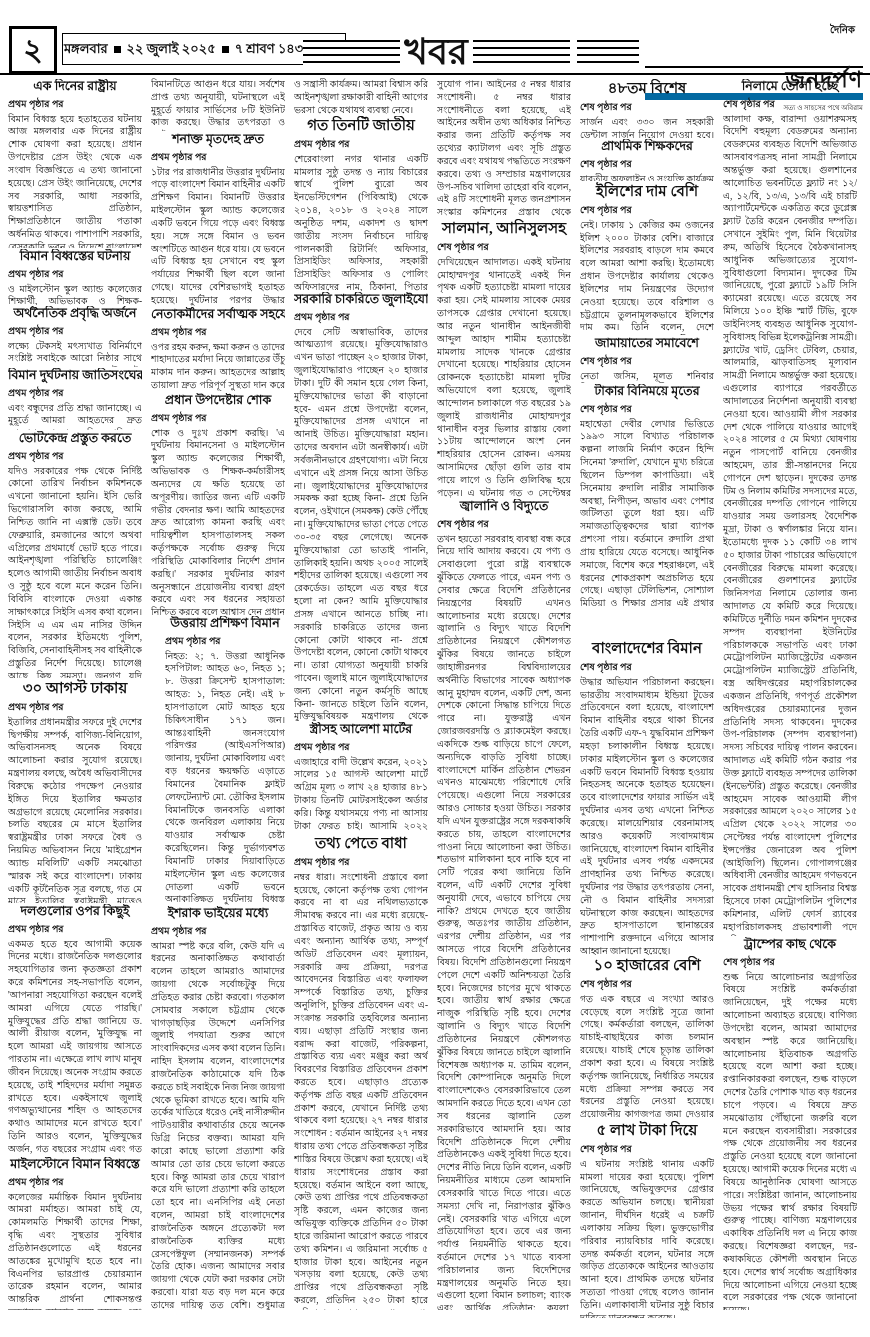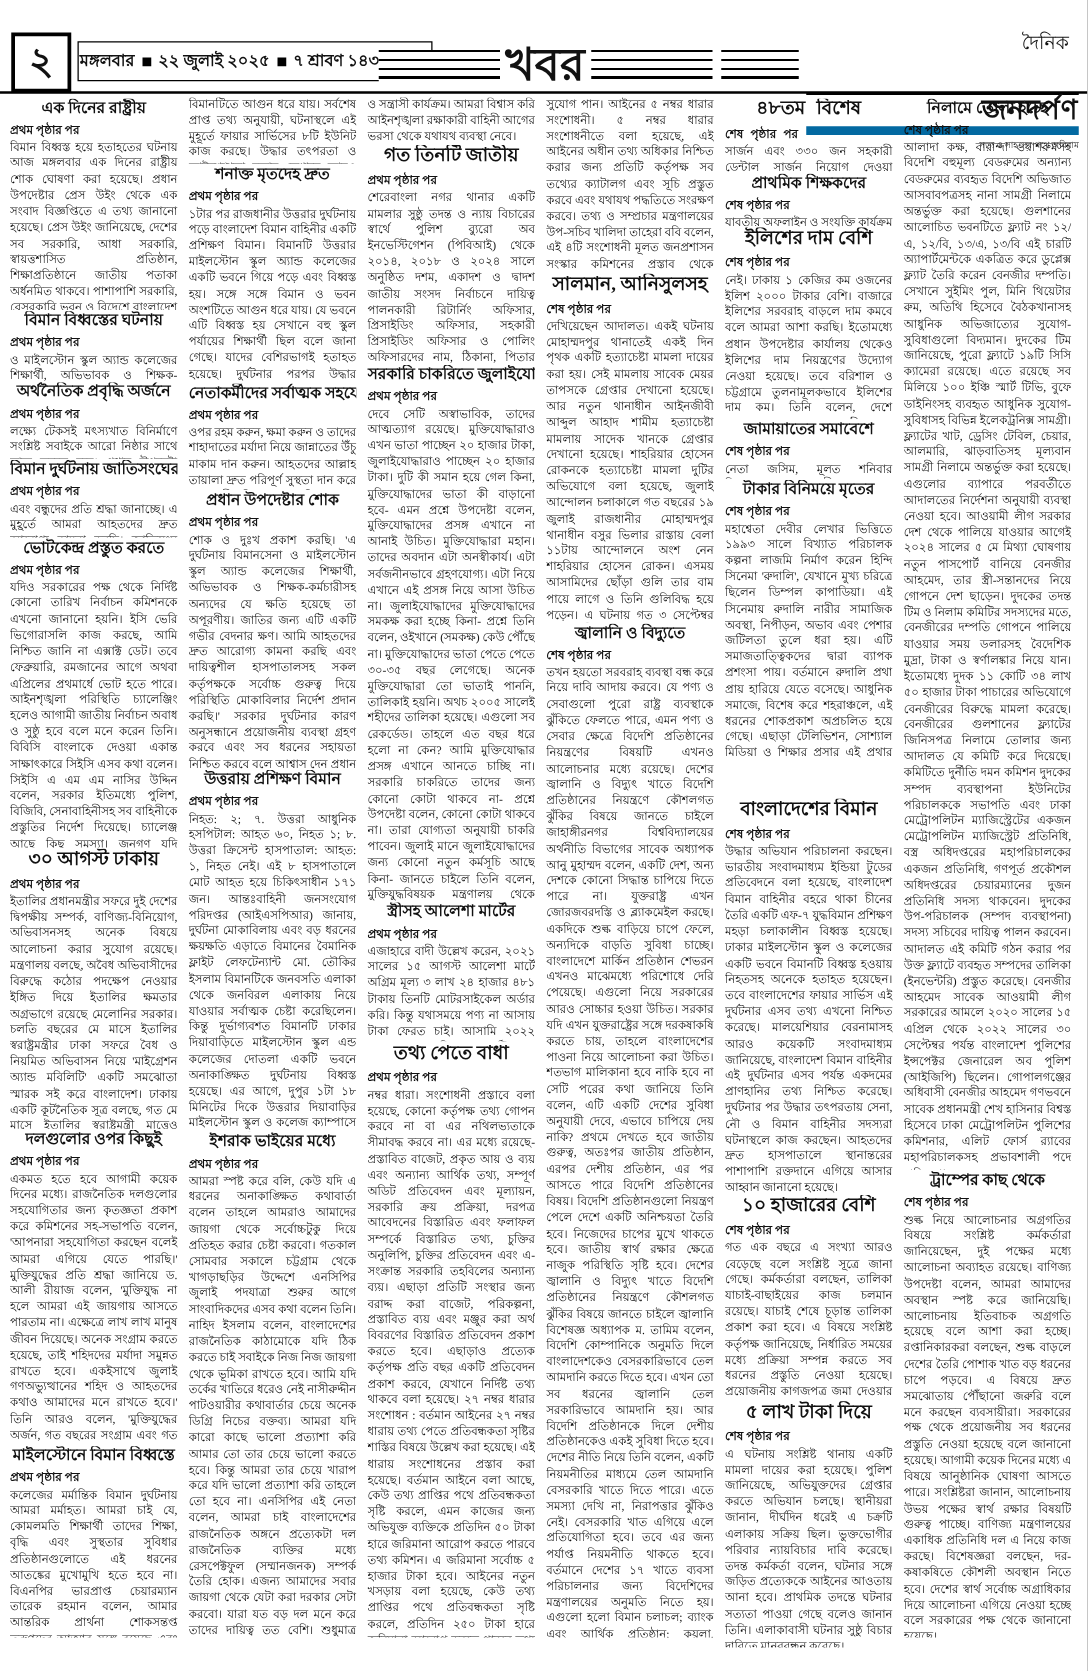--- a/index.html
+++ b/index.html
@@ -12,21 +12,21 @@
   #date-strip{position:absolute;left:62px;top:33px;width:282px;height:30px;border:1px solid #000;
         display:flex;align-items:center;justify-content:flex-end;gap:6px;font-weight:bold;font-size:13px;white-space:nowrap;}
   .sq{display:inline-block;width:7px;height:7px;background:#000;}
   .rulestack{position:absolute;height:26px;background:repeating-linear-gradient(#000 0 2px,#fff 2px 7px);}
   #rs-left{left:303px;top:40px;width:97px;}
   #rs-right{left:473px;top:40px;width:97px;}
   #rs-logo{left:577px;top:40px;width:62px;}
   #section-title{position:absolute;left:402px;top:33px;width:68px;text-align:center;
         font-size:36px;font-weight:bold;line-height:1.1;}
   #masthead{position:absolute;left:645px;top:22px;width:218px;text-align:right;}
-  #masthead .daily{font-size:15px;font-weight:normal;text-align:right;padding-right:8px;}
+  #masthead .daily{font-size:10px;font-weight:bold;text-align:right;padding-right:8px;}
   #masthead .name{font-size:22px;font-weight:bold;line-height:1.0;letter-spacing:1px;
         border-top:2px solid #000;border-bottom:7px solid #0369a1;padding:1px 0 2px;margin-top:27px;}
   #masthead .tagline{font-size:7px;text-align:right;padding-top:2px;color:#222;}
   #header-rule{position:absolute;left:0px;top:73px;width:870px;height:2px;background:#000;}
   
   .col{position:absolute;top:78px;height:1240px;width:134px;overflow:hidden;}
   .article{overflow:hidden;box-sizing:border-box;padding-bottom:2px;}
   .hl{margin:1px 0 2px;text-align:center;font-weight:bold;font-size:15px;line-height:1.25;white-space:nowrap;overflow:hidden;}
   .hl.long{font-size:12.5px;}
   .cont{font-size:9.5px;font-weight:bold;margin:0 0 1px;}
@@ -115,21 +115,21 @@
       <div class="article" style="height: 86px;">
         <div class="hl long">নেতাকর্মীদের সর্বাত্মক সহযোগিতার</div>
         <div class="cont">প্রথম পৃষ্ঠার পর</div>
         <div class="bodytext">ওপর রহম করুন, ক্ষমা করুন ও তাদের শাহাদাতের মর্যাদা নিয়ে জান্নাতের উঁচু মাকাম দান করুন। আহতদের আল্লাহ তায়ালা দ্রুত পরিপূর্ণ সুস্থতা দান করে তার অসীম নিয়ামতে শুকরিয়া করুন। নিহতদের আপনজন, প্রিয়জন ও স্বজনদের আল্লাহ তায়ালা উত্তম ধৈর্য ধারণের তাওফিক দান করুন। আমিন।</div>
       </div>
       <div class="article" style="height: 223px;">
         <div class="hl long">প্রধান উপদেষ্টার শোক</div>
         <div class="cont">প্রথম পৃষ্ঠার পর</div>
         <div class="bodytext">শোক ও দুঃখ প্রকাশ করছি। 'এ দুর্ঘটনায় বিমানসেনা ও মাইলস্টোন স্কুল অ্যান্ড কলেজের শিক্ষার্থী, অভিভাবক ও শিক্ষক-কর্মচারীসহ অন্যদের যে ক্ষতি হয়েছে তা অপূরণীয়। জাতির জন্য এটি একটি গভীর বেদনার ক্ষণ। আমি আহতদের দ্রুত আরোগ্য কামনা করছি এবং দায়িত্বশীল হাসপাতালসহ সকল কর্তৃপক্ষকে সর্বোচ্চ গুরুত্ব দিয়ে পরিস্থিতি মোকাবিলার নির্দেশ প্রদান করছি।' সরকার দুর্ঘটনার কারণ অনুসন্ধানে প্রয়োজনীয় ব্যবস্থা গ্রহণ করবে এবং সব ধরনের সহায়তা নিশ্চিত করবে বলে আশ্বাস দেন প্রধান উপদেষ্টা। তিনি বলেন, এ দুর্ঘটনায় বিমানসেনা ও মাইলস্টোন স্কুল অ্যান্ড কলেজের শিক্ষার্থী, অভিভাবক ও শিক্ষক-কর্মচারীসহ অন্যদের যে ক্ষতি হয়েছে তা অপূরণীয়। জাতির জন্য এটি একটি গভীর বেদনার ক্ষণ। প্রধান উপদেষ্টা বলেন, আমি আহতদের দ্রুত আরোগ্য কামনা করছি এবং দায়িত্বশীল হাসপাতালসহ সব কর্তৃপক্ষকে সর্বোচ্চ গুরুত্ব দিয়ে পরিস্থিতি মোকাবিলার নির্দেশ প্রদান করছি। সরকার দুর্ঘটনার কারণ অনুসন্ধানে প্রয়োজনীয় ব্যবস্থা গ্রহণ করবে এবং সব ধরনের সহায়তা নিশ্চিত করবে।</div>
       </div>
-      <div class="article" style="height: 290px;">
+      <div class="article" style="height: 290px; margin-left: 14px;">
         <div class="hl long">উত্তরায় প্রশিক্ষণ বিমান</div>
         <div class="cont">প্রথম পৃষ্ঠার পর</div>
         <div class="bodytext">নিহত: ২; ৭. উত্তরা আধুনিক হসপিটাল: আহত ৬০, নিহত ১; ৮. উত্তরা ক্রিসেন্ট হাসপাতাল: আহত: ১, নিহত নেই। এই ৮ হাসপাতালে মোট আহত হয়ে চিকিৎসাধীন ১৭১ জন। আন্তঃবাহিনী জনসংযোগ পরিদপ্তর (আইএসপিআর) জানায়, দুর্ঘটনা মোকাবিলায় এবং বড় ধরনের ক্ষয়ক্ষতি এড়াতে বিমানের বৈমানিক ফ্লাইট লেফটেন্যান্ট মো. তৌকির ইসলাম বিমানটিকে জনবসতি এলাকা থেকে জনবিরল এলাকায় নিয়ে যাওয়ার সর্বাত্মক চেষ্টা করেছিলেন। কিন্তু দুর্ভাগ্যবশত বিমানটি ঢাকার দিয়াবাড়িতে মাইলস্টোন স্কুল এন্ড কলেজের দোতলা একটি ভবনে অনাকাঙ্ক্ষিত দুর্ঘটনায় বিধ্বস্ত হয়েছে। এর আগে, দুপুর ১টা ১৮ মিনিটের দিকে উত্তরার দিয়াবাড়ির মাইলস্টোন স্কুল ও কলেজ ক্যাম্পাসে বিমান বাহিনীর এফ-৭ বিজিআই (৭০১) মডেলের প্রশিক্ষণ বিমানটি বিধ্বস্ত হয়। আছড়ে পড়ার সঙ্গে সঙ্গে বিমানটিতে আগুন ধরে যায়। এতে ঘটনাস্থলেই মারা যান এক শিক্ষার্থী। আইএসপিআর জানিয়েছে, বাংলাদেশ বিমান বাহিনীর এফ-৭ বিজিআই(৭০১) প্রশিক্ষণ বিমানটি উড্ডয়নে বিধ্বস্ত হয়। বিমানটি দুপুর ১টা ৬ মিনিটে উড্ডয়ন করেছিল। এর ১২ মিনিটের মাথায় ১টা ১৮ মিনিটে উত্তরার মাইলস্টোন স্কুল ও কলেজ ক্যাম্পাসে বিমানটি বিধ্বস্ত হয়। জানা গেছে, দুর্ঘটনার পর ইতোমধ্যে দেড় শতাধিক শিক্ষার্থীকে উদ্ধার করে চিকিৎসার জন্য বিভিন্ন হাসপাতালে পাঠানো হয়েছে। এর মধ্যে ৭০ জনকে উদ্ধার করে ইতোমধ্যে জাতীয় বার্ন ও প্লাস্টিক সার্জারি ইনস্টিটিউটে নেওয়া হয়েছে। সঙ্কটের বেশিরভাগই শিশু-শিক্ষার্থী।</div>
       </div>
       <div class="article" style="height: 405px;">
         <div class="hl long">ইশরাক ভাইয়ের মধ্যে</div>
         <div class="cont">প্রথম পৃষ্ঠার পর</div>
         <div class="bodytext">আমরা স্পষ্ট করে বলি, কেউ যদি এ ধরনের অনাকাঙ্ক্ষিত কথাবার্তা বলেন তাহলে আমরাও আমাদের জায়গা থেকে সর্বোচ্চটুকু দিয়ে প্রতিহত করার চেষ্টা করবো। গতকাল সোমবার সকালে চট্টগ্রাম থেকে খাগড়াছড়ির উদ্দেশে এনসিপির জুলাই পদযাত্রা শুরুর আগে সাংবাদিকদের এসব কথা বলেন তিনি। নাহিদ ইসলাম বলেন, বাংলাদেশের রাজনৈতিক কাঠামোকে যদি ঠিক করতে চাই সবাইকে নিজ নিজ জায়গা থেকে ভূমিকা রাখতে হবে। আমি যদি তর্কের খাতিরে ধরেও নেই নাসীরুদ্দীন পাটওয়ারীর কথাবার্তার চেয়ে অনেক ডিগ্রি নিচের বক্তব্য। আমরা যদি কারো কাছে ভালো প্রত্যাশা করি আমার তো তার চেয়ে ভালো করতে হবে। কিন্তু আমরা তার চেয়ে খারাপ করে যদি ভালো প্রত্যাশা করি তাহলে তো হবে না। এনসিপির এই নেতা বলেন, আমরা চাই বাংলাদেশের রাজনৈতিক অঙ্গনে প্রত্যেকটা দল রাজনৈতিক ব্যক্তির মধ্যে রেসপেক্টফুল (সম্মানজনক) সম্পর্ক তৈরি হোক। এজন্য আমাদের সবার জায়গা থেকে যেটা করা দরকার সেটা করবো। যারা যত বড় দল মনে করে তাদের দায়িত্ব তত বেশি। শুধুমাত্র বললে হবে না, দায়িত্ব নিতে হবে। এটা গুরুত্বপূর্ণ বিষয়। কক্সবাজারে আমাদের মঞ্চে আগুন দেওয়া হয়েছে, ব্যানার পুড়িয়ে দেওয়া হয়েছে, আমাদের একজন জুলাইযোদ্ধা আহত হয়েছেন। তাকে রক্তাক্ত করা হয়েছে। নাহিদ বলেন, ফেনীতে ছাত্রদলের একজন বক্তব্য দিয়েছেন, ফেনীতে ঢুকতে দেওয়া হবে না। এগুলো আসলে আওয়ামী কালচার ছিল। নতুন কালচারে যাওয়ার যে আভাস সেটা তাদের মধ্যে দেখি না। নতুন কালচারে যাওয়ার জন্য আমাদের এই ফাইট। যদি প্রয়োজন হয় কেউ আমাদের রক্তাক্ত করবে, করুক। আমাদের সমস্যা নেই। কিন্তু নতুন কালচার স্টাবলিশ করার জন্য আমরা বিন্দুমাত্র ছাড় দেব না। আওয়ামী লীগের হরতাল প্রসঙ্গে তিনি বলেন, আওয়ামী লীগ একটি নিষিদ্ধ দল। তাদের হরতাল বাংলাদেশের মানুষ পরোয়া করে না। তারা চেষ্টা করেছে।</div>
       </div>
     </div>
@@ -167,21 +167,21 @@
         <div class="cont">শেষ পৃষ্ঠার পর</div>
         <div class="bodytext">দেখিয়েছেন আদালত। একই ঘটনায় মোহাম্মদপুর থানাতেই একই দিন পৃথক একটি হত্যাচেষ্টা মামলা দায়ের করা হয়। সেই মামলায় সাবেক মেয়র তাপসকে গ্রেপ্তার দেখানো হয়েছে। আর নতুন থানাধীন আইনজীবী আব্দুল আহাদ শামীম হত্যাচেষ্টা মামলায় সাদেক খানকে গ্রেপ্তার দেখানো হয়েছে। শাহরিয়ার হোসেন রোকনকে হত্যাচেষ্টা মামলা দুটির অভিযোগে বলা হয়েছে, জুলাই আন্দোলন চলাকালে গত বছরের ১৯ জুলাই রাজধানীর মোহাম্মদপুর থানাধীন বসুর ভিলার রাস্তায় বেলা ১১টায় আন্দোলনে অংশ নেন শাহরিয়ার হোসেন রোকন। এসময় আসামিদের ছোঁড়া গুলি তার বাম পায়ে লাগে ও তিনি গুলিবিদ্ধ হয়ে পড়েন। এ ঘটনায় গত ৩ সেপ্টেম্বর ভুক্তভোগী রোকনের বাবা মনির হোসেন মোহাম্মদপুর থানায় হত্যাচেষ্টা মামলা করেন। একই ঘটনায় পৃথক আরেকটি মামলা দায়ের করা হয়েছে। আইনজীবী আব্দুল আহাদ শামীমকে হত্যাচেষ্টার মামলার এজাহার সূত্রে জানা গেছে, জুলাই আন্দোলন চলাকালে গত বছরের ১৮ জুলাই ঢাকা জজ কোর্টের আইনজীবী আব্দুল আহাদ শামীম আদালতের কাজ শেষে বাসায় ফিরছিলেন। পথিমধ্যে মুগদা থানাধীন বাবু ডাক্তারের গলিতে আসামিদের ছোঁড়া গুলি তার হাতে, কপালে, বুকে, চোয়ালে ও পেটে লাগে। পরে প্রাথমিক চিকিৎসা নেন। পুনরায় শরীরে জটিলতা দেখা দিলে ২৫ আগস্ট মুগদা মেডিকেলে চিকিৎসা নেন। এ ঘটনায় গত ১ সেপ্টেম্বর সাবেক প্রধানমন্ত্রী শেখ হাসিনাসহ ৫১ জনকে এজাহারনামীয় আসামি করে মুগদা থানায় মামলা করেন। মামলায় সায়েদুল হক সুমন ২৫ নম্বর এজাহারনামীয় আসামি।</div>
       </div>
       <div class="article" style="height: 812px;">
         <div class="hl long">জ্বালানি ও বিদ্যুতে</div>
         <div class="cont">শেষ পৃষ্ঠার পর</div>
         <div class="bodytext">তখন হয়তো সরবরাহ ব্যবস্থা বন্ধ করে নিয়ে দাবি আদায় করবে। যে পণ্য ও সেবাগুলো পুরো রাষ্ট্র ব্যবস্থাকে ঝুঁকিতে ফেলতে পারে, এমন পণ্য ও সেবার ক্ষেত্রে বিদেশি প্রতিষ্ঠানের নিয়ন্ত্রণের বিষয়টি এখনও আলোচনার মধ্যে রয়েছে। দেশের জ্বালানি ও বিদ্যুৎ খাতে বিদেশি প্রতিষ্ঠানের নিয়ন্ত্রণে কৌশলগত ঝুঁকির বিষয়ে জানতে চাইলে জাহাঙ্গীরনগর বিশ্ববিদ্যালয়ের অর্থনীতি বিভাগের সাবেক অধ্যাপক আনু মুহাম্মদ বলেন, একটি দেশ, অন্য দেশকে কোনো সিদ্ধান্ত চাপিয়ে দিতে পারে না। যুক্তরাষ্ট্র এখন জোরজবরদস্তি ও ব্ল্যাকমেইল করছে। একদিকে শুল্ক বাড়িয়ে চাপে ফেলে, অন্যদিকে বাড়তি সুবিধা চাচ্ছে। বাংলাদেশে মার্কিন প্রতিষ্ঠান শেভরন এখনও মাঝেমধ্যে পরিশোধে দেরি পেয়েছে। এগুলো নিয়ে সরকারের আরও সোচ্চার হওয়া উচিত। সরকার যদি এখন যুক্তরাষ্ট্রের সঙ্গে দরকষাকষি করতে চায়, তাহলে বাংলাদেশের পাওনা নিয়ে আলোচনা করা উচিত। শতভাগ মালিকানা হবে নাকি হবে না সেটি পরের কথা জানিয়ে তিনি বলেন, এটি একটি দেশের সুবিধা অনুযায়ী দেবে, এভাবে চাপিয়ে দেয় নাকি? প্রথমে দেখতে হবে জাতীয় গুরুত্ব, অতঃপর জাতীয় প্রতিষ্ঠান, এরপর দেশীয় প্রতিষ্ঠান, এর পর আসতে পারে বিদেশি প্রতিষ্ঠানের বিষয়। বিদেশি প্রতিষ্ঠানগুলো নিয়ন্ত্রণ পেলে দেশে একটি অনিশ্চয়তা তৈরি হবে। নিজেদের চাপের মুখে থাকতে হবে। জাতীয় স্বার্থ রক্ষার ক্ষেত্রে নাজুক পরিস্থিতি সৃষ্টি হবে। দেশের জ্বালানি ও বিদ্যুৎ খাতে বিদেশি প্রতিষ্ঠানের নিয়ন্ত্রণে কৌশলগত ঝুঁকির বিষয়ে জানতে চাইলে জ্বালানি বিশেষজ্ঞ অধ্যাপক ম. তামিম বলেন, বিদেশি কোম্পানিকে অনুমতি দিলে বাংলাদেশকেও বেসরকারিভাবে তেল আমদানি করতে দিতে হবে। এখন তো সব ধরনের জ্বালানি তেল সরকারিভাবে আমদানি হয়। আর বিদেশি প্রতিষ্ঠানকে দিলে দেশীয় প্রতিষ্ঠানকেও একই সুবিধা দিতে হবে। দেশের নীতি নিয়ে তিনি বলেন, একটি নিয়মনীতির মাধ্যমে তেল আমদানি বেসরকারি খাতে দিতে পারে। এতে সমস্যা দেখি না, নিরাপত্তার ঝুঁকিও নেই। বেসরকারি খাত এগিয়ে এলে প্রতিযোগিতা হবে। তবে এর জন্য পর্যাপ্ত নিয়মনীতি থাকতে হবে। বর্তমানে দেশের ১৭ খাতে ব্যবসা পরিচালনার জন্য বিদেশিদের মন্ত্রণালয়ের অনুমতি নিতে হয়। এগুলো হলো বিমান চলাচল; ব্যাংক এবং আর্থিক প্রতিষ্ঠান; কয়লা, প্রাকৃতিক গ্যাস এবং খনিজ অনুসন্ধান, উত্তোলন এবং সরবরাহ; অপরিশোধিত তেল পরিশোধন; গভীর সমুদ্রে মাছ ধরা; বীমা কোম্পানি; বৃহৎ পরিসরের অবকাঠামো প্রকল্প; বিদ্যুৎ উৎপাদন, সঞ্চালন এবং বিতরণ; স্যাটেলাইট চ্যানেল; সমুদ্রবন্দর এবং ভিওআইপি ও আইপি টেলিফোন। মার্কিন পররাষ্ট্র দপ্তর বলছে, বাংলাদেশে বিদেশি বিনিয়োগকারীদের বৈষম্য বড় আকারে না হলেও সরকার সাধারণত স্থানীয় শিল্পগুলোকে সমর্থন করে। আমদানি শুল্কের অনুমোদন নিয়ন্ত্রণ করা হয়, যদি তারা দেশীয়ভাবে উৎপাদিত পণ্যের সঙ্গে প্রতিযোগিতা করে। নতুন শিপিং এবং বীমা প্রতিষ্ঠানগুলোর স্থানীয় সংখ্যাগরিষ্ঠ মালিকানা থাকা আবশ্যক। বিদেশি বিনিয়োগকারীদের প্রায়ই স্থানীয় অংশীদার থাকা প্রয়োজন, যদিও এই প্রয়োজনীয়তা আইনিভাবে সংজ্ঞায়িত করা নেই। এদিকে তেল, গ্যাস, টেলিযোগাযোগ ও বীমার ক্ষেত্রে মার্কিন বিনিয়োগের বাধা দূর করার পাশাপাশি মার্কিন তেল বিনিয়োগ বাংলাদেশে রয়েছে, সেসব প্রতিষ্ঠানের অর্থ আন্তর্জাতিক মুদ্রা তহবিলের (আইএমএফ) কাছে দেওয়া প্রতিশ্রুতি অনুযায়ী দ্রুত প্রত্যাবাসনের শর্ত দিয়েছে যুক্তরাষ্ট্র। করোনা মহামারি এবং রাশিয়া-ইউক্রেন যুদ্ধ ঘিরে পুরো বিশ্বে অস্থিরতা তৈরি হয়। সে সময় তীব্র ডলার সংকটে পড়ে বাংলাদেশ। বাংলাদেশে মার্কিন জ্বালানি খাতের কোম্পানি শেভরন, বীমা প্রতিষ্ঠান মেটলাইফ, প্রযুক্তি প্রতিষ্ঠান মাইক্রোসফট, কোমল পানীয় প্রতিষ্ঠান কোকাকোলা, বহুজাতিক আর্থিক প্রতিষ্ঠান সিটি ব্যাংক এনএ, মাস্টারকার্ড, জেনারেল ইলেক্ট্রনিক্সসহ (জিই) বিভিন্ন প্রতিষ্ঠানের বিনিয়োগ রয়েছে। বিগত সরকার ও বর্তমান অন্তর্বর্তী সরকারের সঙ্গে মার্কিন প্রতিষ্ঠানগুলোর অর্থ আটকে যাওয়ার বিষয়টিতে একাধিকবার উদ্বেগ জানিয়েছে যুক্তরাষ্ট্র। ডলার সংকটসহ ভিন্ন ভিন্ন কারণে ২০১৯ সালের পর থেকে মেটলাইফ যুক্তরাষ্ট্রে তাদের মুনাফার অর্থ পাঠাতে পারেনি। ফলে বিপুল পরিমাণ অর্থ এ দেশে আটকে আছে। একইভাবে শেভরনও বৈশ্বিক ধরে সরকারের কাছ থেকে তাদের পাওনা বুঝে পাচ্ছে না। বাংলাদেশে থাকা মার্কিন প্রতিষ্ঠানগুলোর অর্থের প্রত্যাবাসন সংকট নিয়ে জানতে চাইলে আমেরিকান চেম্বার অব কমার্স ইন বাংলাদেশের (অ্যামচেম) সভাপতি সৈয়দ এরশাদ আহমেদ বলেন, সরকার ইতোমধ্যে শেভরনের বকেয়া পরিশোধ করেছে। আর অন্য বিনিয়োগকারীদের নিজ অর্থ নিয়ে যাওয়ার অনুমোদন দিয়েছে।</div>
       </div>
     </div>
   <div class="col" style="left:580px">
-      <div class="article" style="height: 60px; font-family: Liberation Mono, monospace;">
+      <div class="article" style="height: 60px;">
         <div class="hl">৪৮তম বিশেষ</div>
         <div class="cont">শেষ পৃষ্ঠার পর</div>
         <div class="bodytext">সার্জন এবং ৩৩০ জন সহকারী ডেন্টাল সার্জন নিয়োগ দেওয়া হবে। গত বছরের নভেম্বরে ৪৮তম বিসিএসের বিজ্ঞপ্তি প্রকাশিত হয়। এতে বলা হয়, সরকারি স্বাস্থ্য খাতে চিকিৎসক সংকট পূরণে এই বিশেষ বিসিএসের মাধ্যমে নিয়োগ নেওয়া হবে।</div>
       </div>
       <div class="article" style="height: 43px;">
         <div class="hl long">প্রাথমিক শিক্ষকদের</div>
         <div class="cont">শেষ পৃষ্ঠার পর</div>
         <div class="bodytext">যাবতীয় অফলাইন ও সংযুক্তি কার্যক্রম স্বাভাবিকভাবে যুক্ত রাখার জন্য অনুরোধ করা হলো।</div>
       </div>
       <div class="article" style="height: 154px;">

